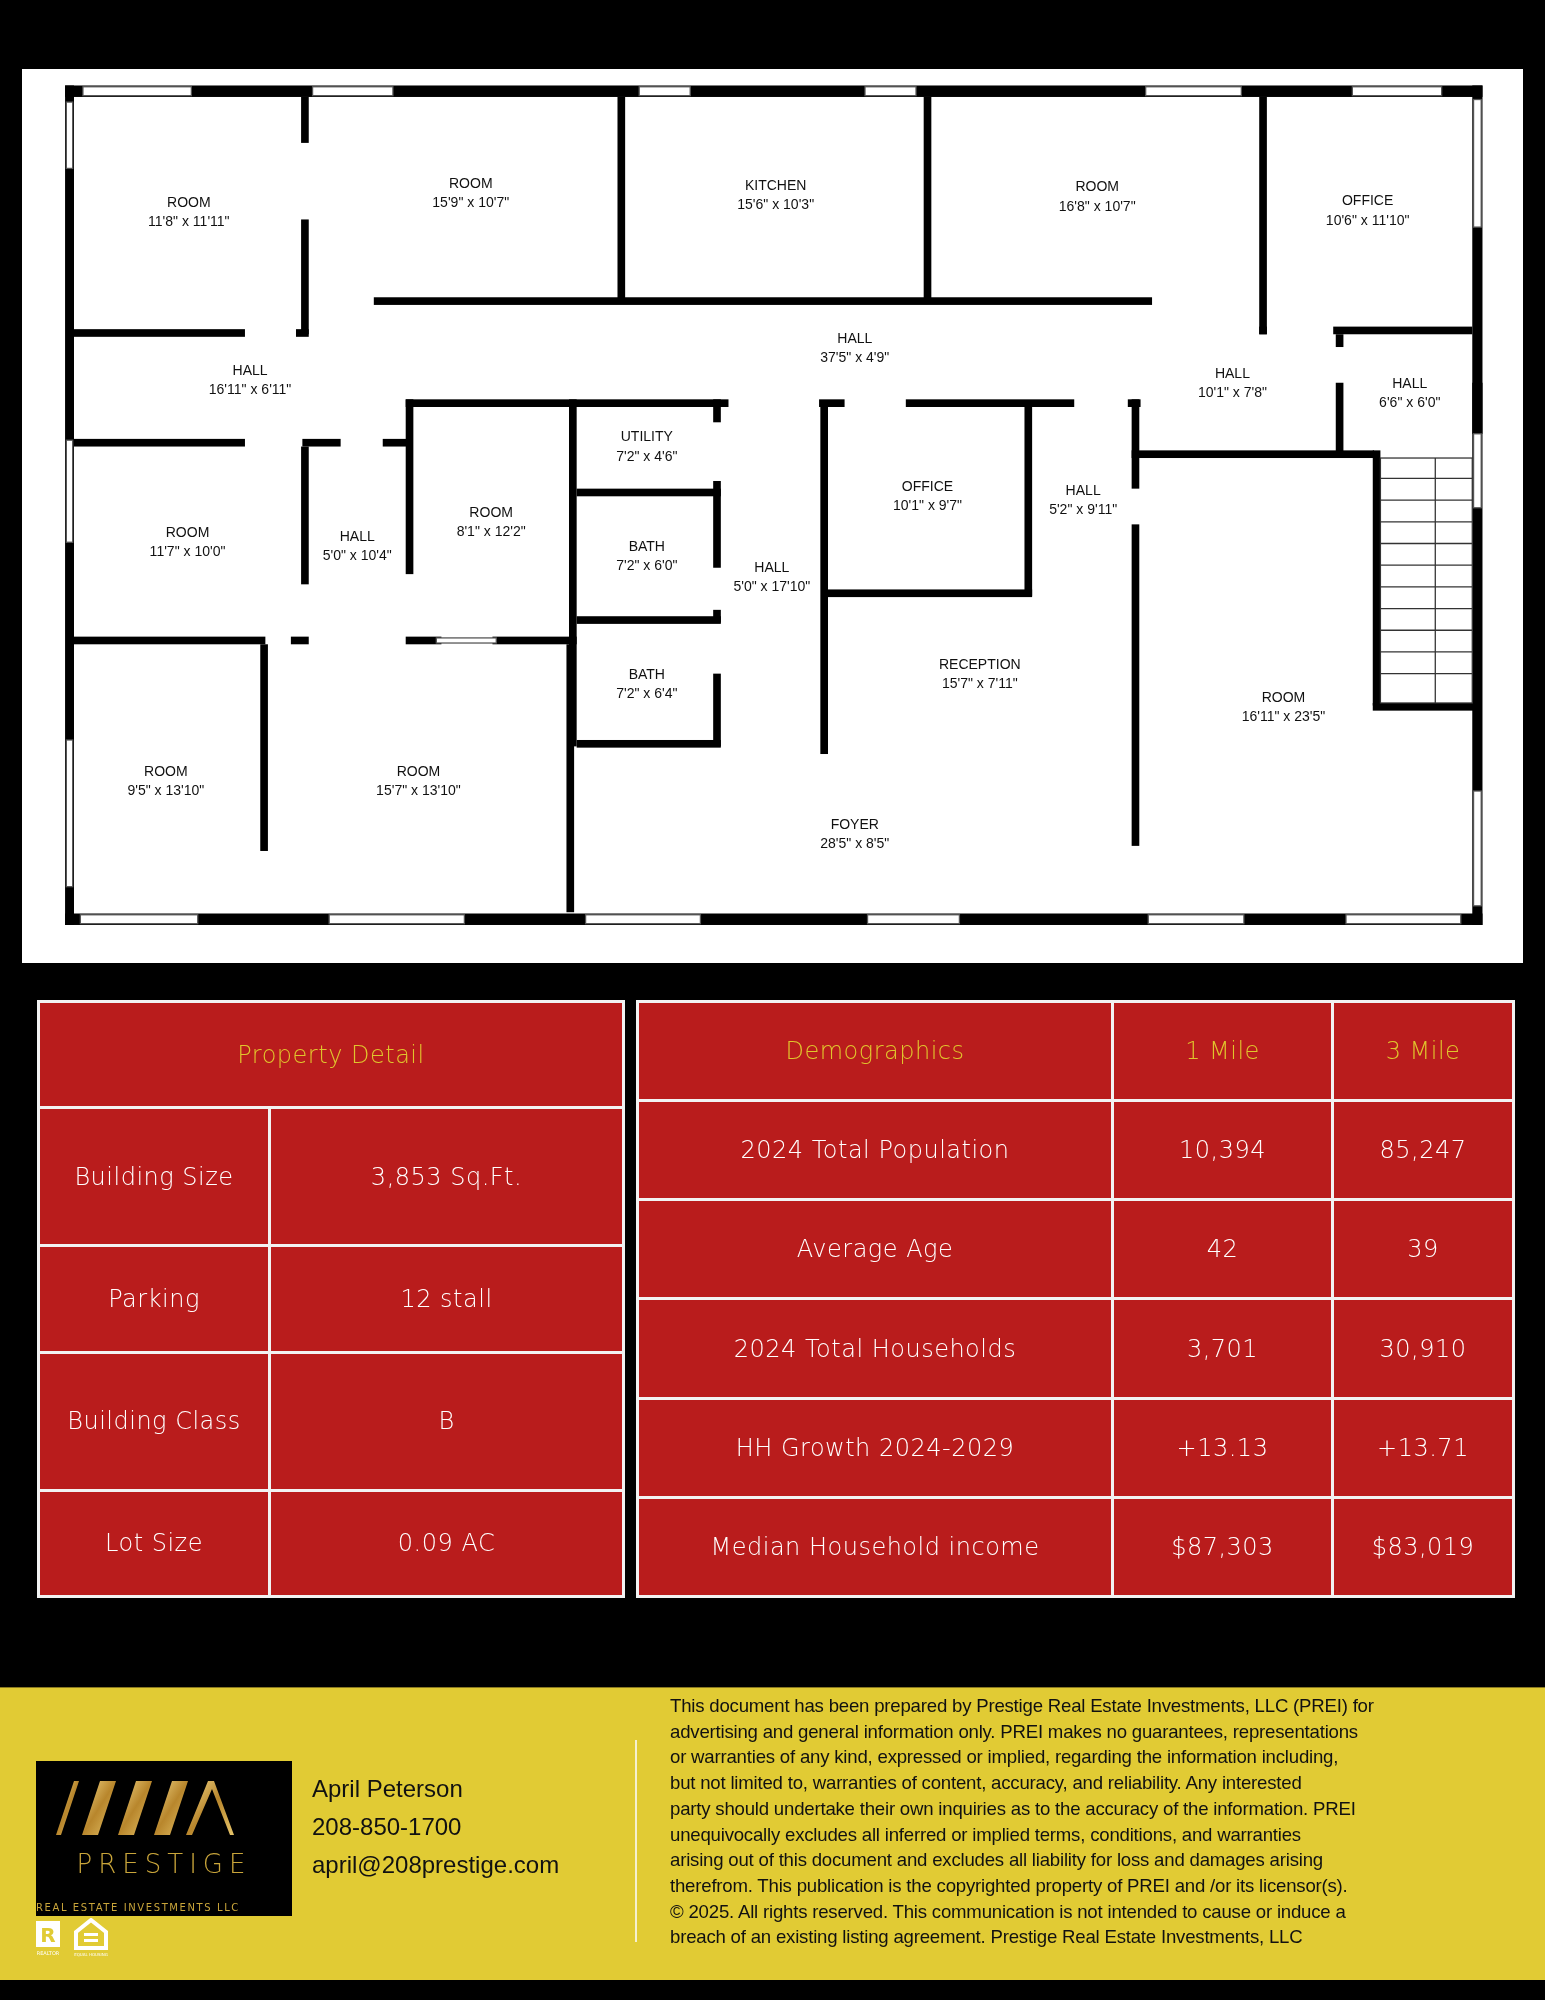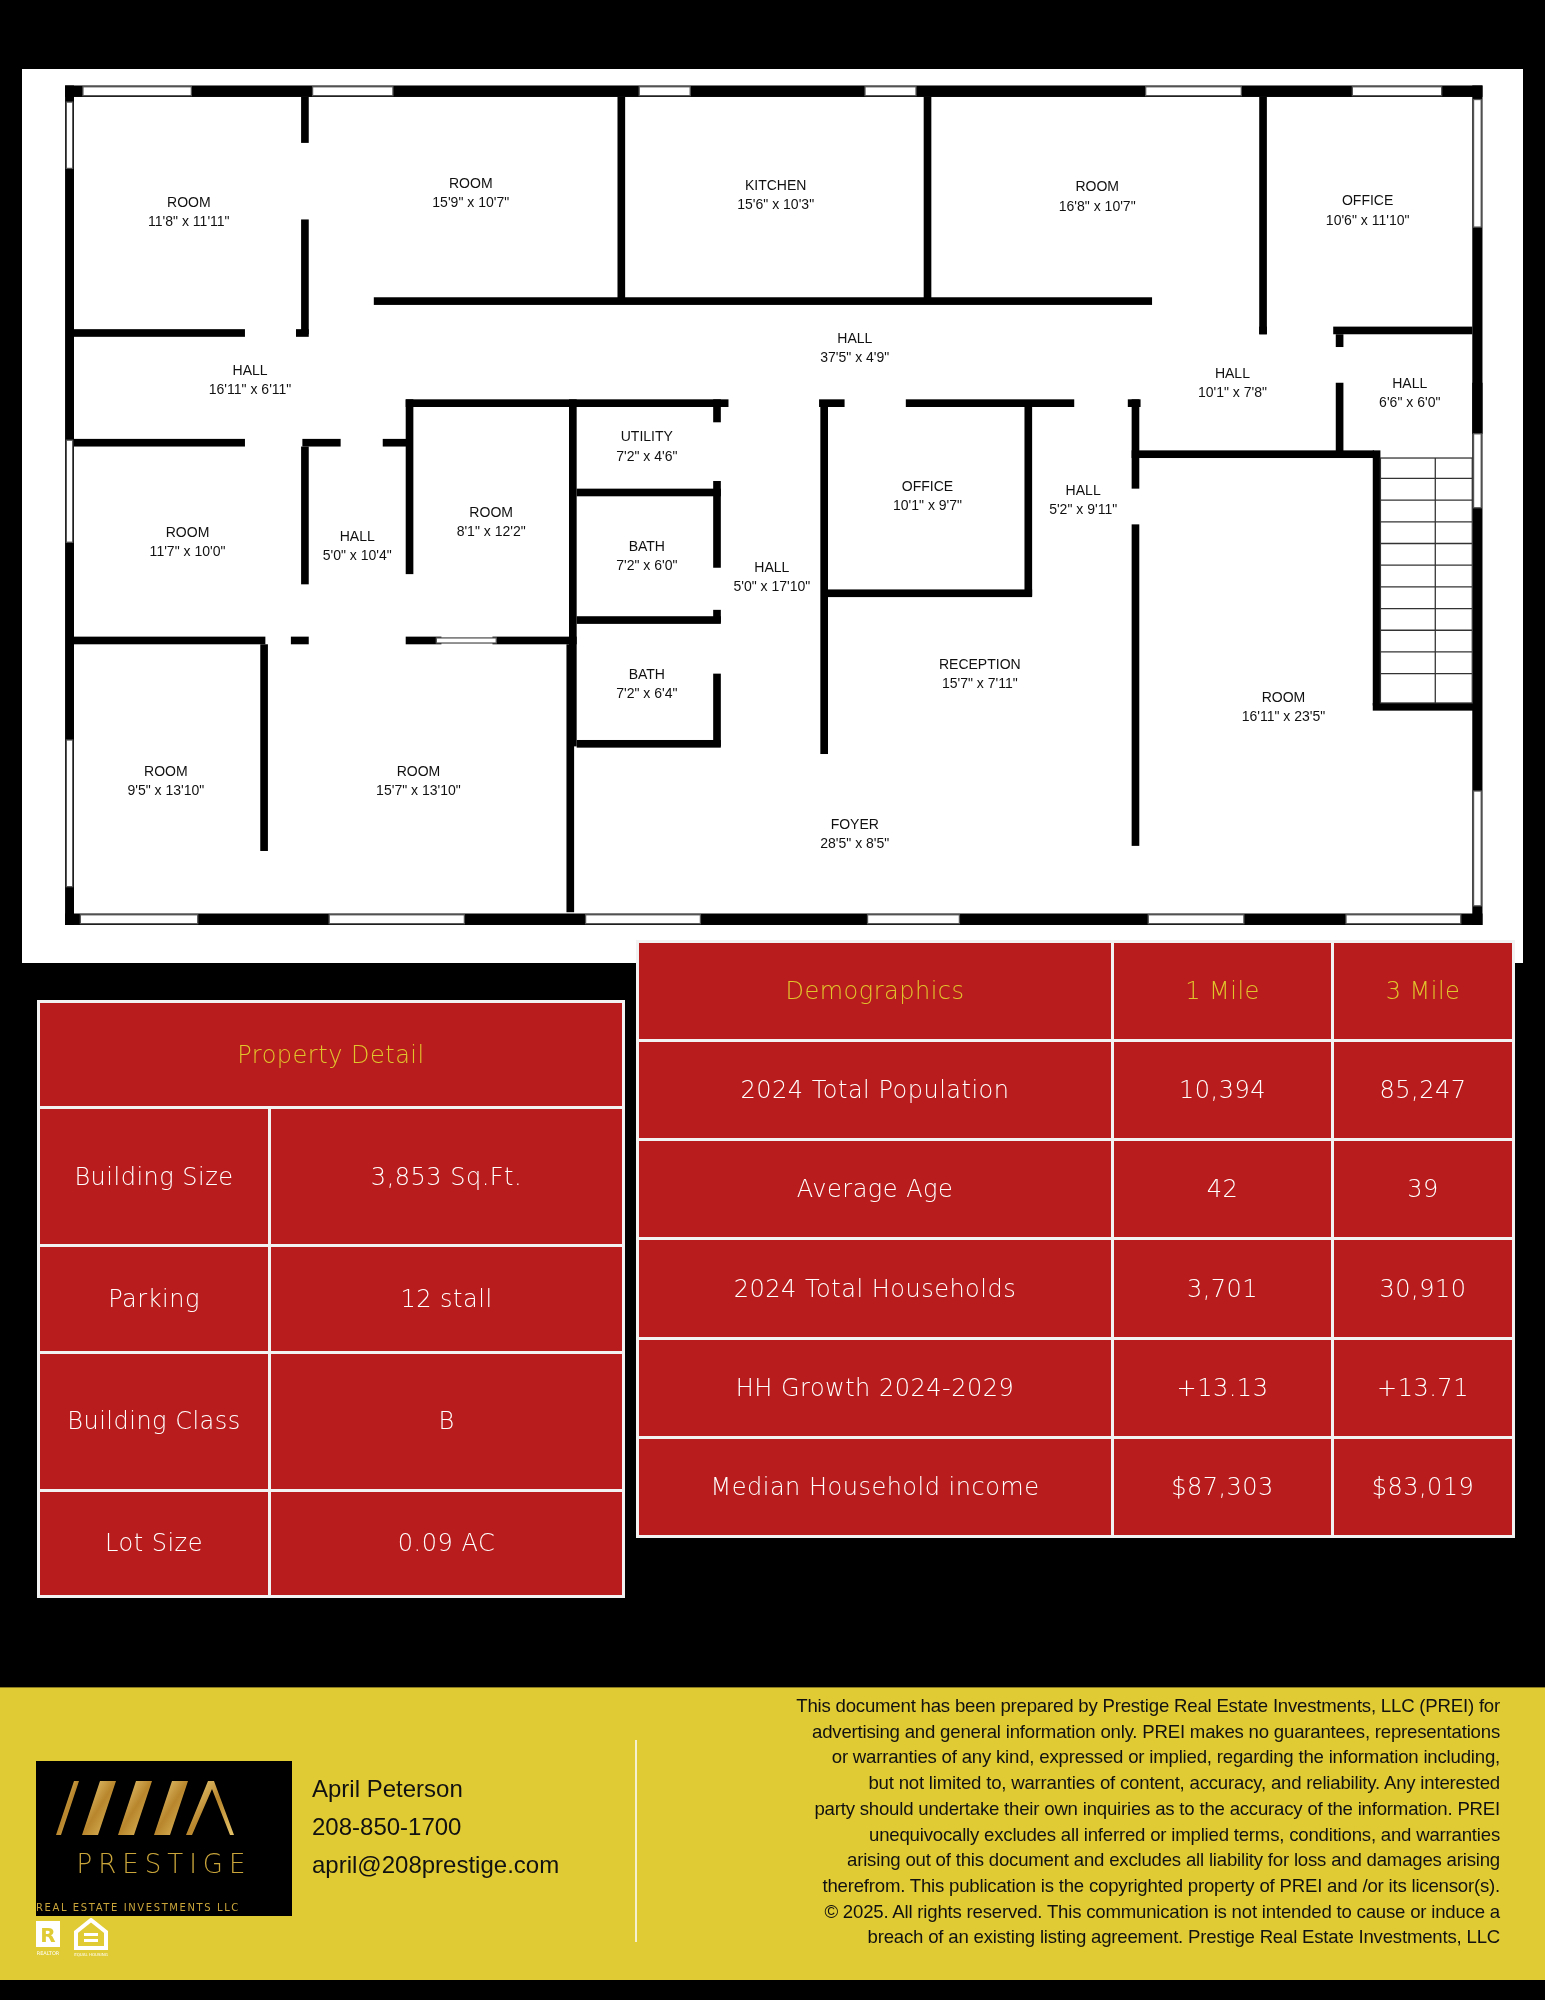--- a/index.html
+++ b/index.html
@@ -4,30 +4,30 @@
 <style>
   html,body{margin:0;padding:0;}
   body{width:1545px;height:2000px;background:#000;position:relative;overflow:hidden;font-family:"DejaVu Sans",sans-serif;}
   .panel{position:absolute;left:22px;top:69px;width:1501px;height:894px;background:#fff;}
   .plan-svg{position:absolute;left:0;top:0;width:1545px;height:2000px;pointer-events:none;}
   .plan-svg text{font-family:"Liberation Sans",sans-serif;font-size:11px;fill:#111;text-anchor:middle;}
   .tbl{position:absolute;border-collapse:collapse;background:#b91c1c;}
   .tbl td{border:3px solid #f2f2f2;color:#fff;text-align:center;vertical-align:middle;font-family:"DejaVu Sans",sans-serif;font-size:24px;letter-spacing:0.5px;font-weight:300;padding:0 6px;}
   .tbl td.head{color:#e0c52d;font-size:24px;}
   #prop{left:37px;top:1000px;width:588px;height:598px;}
-  #demo{left:636px;top:940px;width:879px;height:598px;padding-left:36px;}
+  #demo{left:636px;top:1000px;width:879px;height:598px;padding-left:36px;}
   .footer{position:absolute;left:0;top:1687px;width:1545px;height:292px;background:#e1cb34;border-top:1px solid #8a7a20;}
   .logo{position:absolute;left:36px;top:1761px;width:256px;height:155px;background:#000;}
   .logo .stripes{position:absolute;left:20px;top:20px;}
   .logo .brand{position:absolute;left:0;width:256px;text-align:center;top:88px;color:#c9a53a;font-family:"DejaVu Sans",sans-serif;font-size:26px;letter-spacing:6px;font-weight:300;}
   .logo .sub{position:absolute;left:0;width:256px;text-align:left;top:129px;color:#c9a53a;font-family:"DejaVu Sans",sans-serif;font-size:10px;letter-spacing:1.6px;margin-top:12px;}
   .badges{position:absolute;left:36px;top:1918px;}
   .contact{position:absolute;left:312px;top:1770px;color:#111;font-family:"Liberation Sans",sans-serif;font-size:24px;line-height:38px;}
   .divider{position:absolute;left:635px;top:1740px;width:2px;height:202px;background:#f5f0d0;}
-  .disclaimer{position:absolute;left:670px;top:1693px;width:830px;text-align:right;color:#111;font-family:"Liberation Sans",sans-serif;font-size:18.6px;line-height:25.7px;letter-spacing:-0.2px;}
+  .disclaimer{position:absolute;left:670px;top:1693px;width:830px;text-align:left;color:#111;font-family:"Liberation Sans",sans-serif;font-size:18.6px;line-height:25.7px;letter-spacing:-0.2px;}
 </style>
 </head>
 <body>
 
 <div class="panel"></div>
 
 <svg class="plan-svg" viewBox="0 0 1211 1567.6" preserveAspectRatio="none">
   <g fill="#000">
 
     <rect x="51" y="67" width="1111" height="9"></rect>

